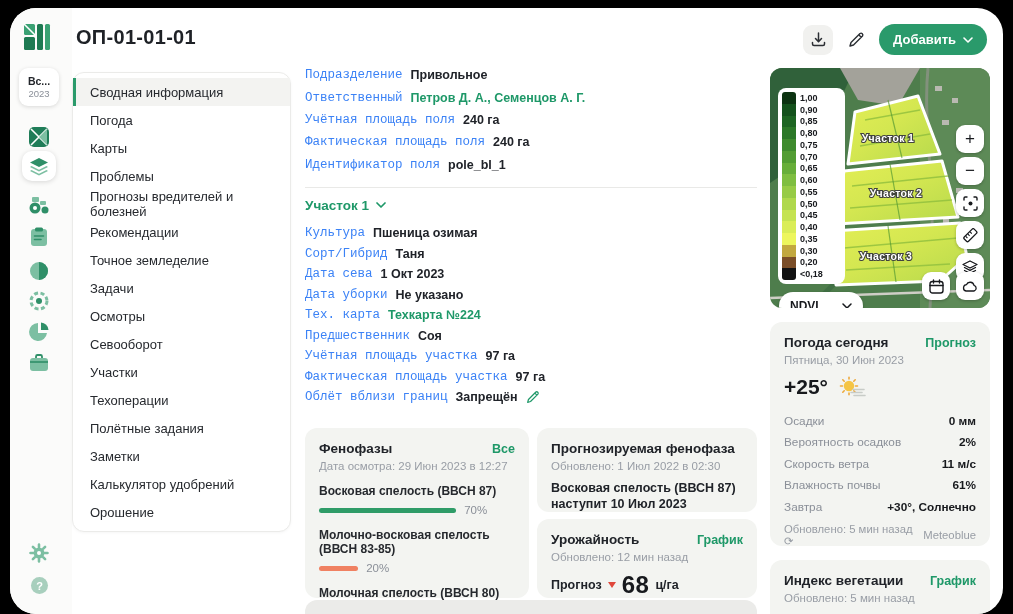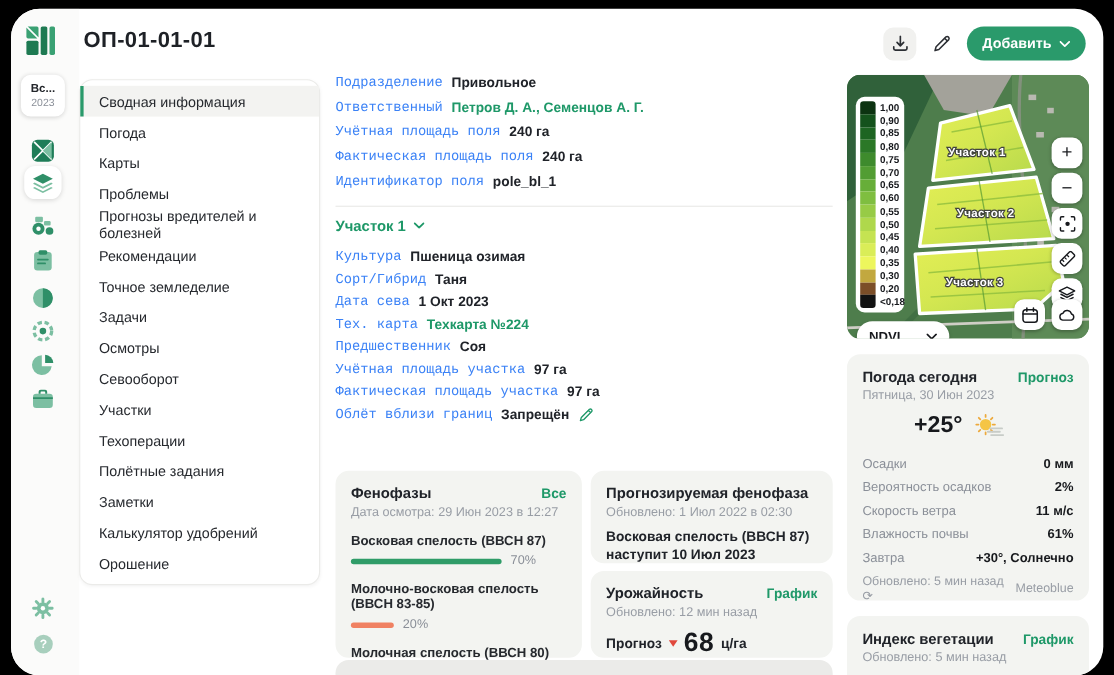--- a/index.html
+++ b/index.html
@@ -59,35 +59,35 @@
   .yield-row { display:flex; align-items:center; margin-top:8px; gap:6px; }
   .yield-lbl { font-size:12.5px; font-weight:700; color:#202329; }
   .tri-down { width:0; height:0; border-left:4.5px solid transparent; border-right:4.5px solid transparent; border-top:6px solid #e0483c; }
   .yield-val { font-size:24px; font-weight:700; color:#17191d; letter-spacing:.5px; }
   .yield-unit { font-size:12.5px; font-weight:700; color:#202329; }
   .cut-strip { position:absolute; left:295px; top:592px; width:452px; height:16px; background:#ebebe9; border-radius:12px 12px 0 0; }
 
   
   .map-card { position:absolute; left:760px; top:60px; width:220px; height:240px; border-radius:12px; overflow:hidden; }
   .map-card svg.mapart { position:absolute; left:0; top:0; }
-  .legend { position:absolute; left:8px; top:20px; width:44px; height:196px; background:#fff; border-radius:8px; padding:4px 4px 4px 4px; }
+  .legend { position:absolute; left:8px; top:20px; width:67px; height:196px; background:#fff; border-radius:8px; padding:4px 4px 4px 4px; }
   .lg-row { display:flex; align-items:center; height:11.75px; }
   .lg-sw { width:14px; height:11.75px; flex:none; }
   .lg-lbl { font-size:9px; color:#17191d; margin-left:4px; font-weight:600; }
   .map-btn { position:absolute; width:28px; height:28px; background:#fff; border-radius:9px; border:none; display:flex; align-items:center;
     justify-content:center; cursor:pointer; box-shadow:0 1px 3px rgba(0,0,0,.25); font-size:17px; color:#17191d; }
   .ndvi-select { position:absolute; left:9px; top:224px; width:84px; height:28px; background:#fff; border-radius:14px; display:flex;
     align-items:center; justify-content:space-between; padding:0 11px; cursor:pointer; box-shadow:0 1px 3px rgba(0,0,0,.25); }
   .ndvi-select .txt { font-size:12px; font-weight:700; color:#17191d; }
   .fld-label { font-size:10.5px; font-weight:700; fill:#fff; stroke:#41433f; stroke-width:2.2px; paint-order:stroke; letter-spacing:.3px; }
 
   
   .weather-card { position:absolute; left:760px; top:314px; width:220px; height:224px; background:#f3f4f1; border-radius:12px; padding:13px 14px; }
   .w-date { font-size:11.5px; color:#989da5; margin-top:4px; }
-  .w-temp-row { display:flex; align-items:center; gap:10px; margin-top:9px;margin-left:47px; }
+  .w-temp-row { display:flex; align-items:center; gap:10px; margin-top:9px; }
   .w-temp { font-size:21px; font-weight:700; color:#17191d; }
   .w-row { display:flex; justify-content:space-between; align-items:flex-end; height:21.5px; font-size:11.8px; }
   .w-rows { margin-top:7px; }
   .w-row .wl { color:#8a8f98; }
   .w-row .wv { color:#17191d; font-weight:700; }
   .w-footer { display:flex; justify-content:space-between; align-items:center; margin-top:9px; font-size:11.3px; color:#989da5; }
   .veg-card { position:absolute; left:760px; top:552px; width:220px; height:54px; background:#f3f4f1; border-radius:12px 12px 0 0; padding:13px 14px; }
 </style>
 </head>
 <body>
@@ -257,20 +257,24 @@
       <span class="lbl">Культура</span>
       <span class="val">Пшеница озимая</span>
     </div>
     <div class="row srow">
       <span class="lbl">Сорт/Гибрид</span>
       <span class="val">Таня</span>
     </div>
     <div class="row srow">
       <span class="lbl">Дата сева</span>
       <span class="val">1 Окт 2023</span>
+    </div>
+    <div class="row srow">
+      <span class="lbl">Дата уборки</span>
+      <span class="val">Не указано</span>
     </div>
     <div class="row srow">
       <span class="lbl">Тех. карта</span>
       <span class="link">Техкарта №224</span>
     </div>
     <div class="row srow">
       <span class="lbl">Предшественник</span>
       <span class="val">Соя</span>
     </div>
     <div class="row srow">

